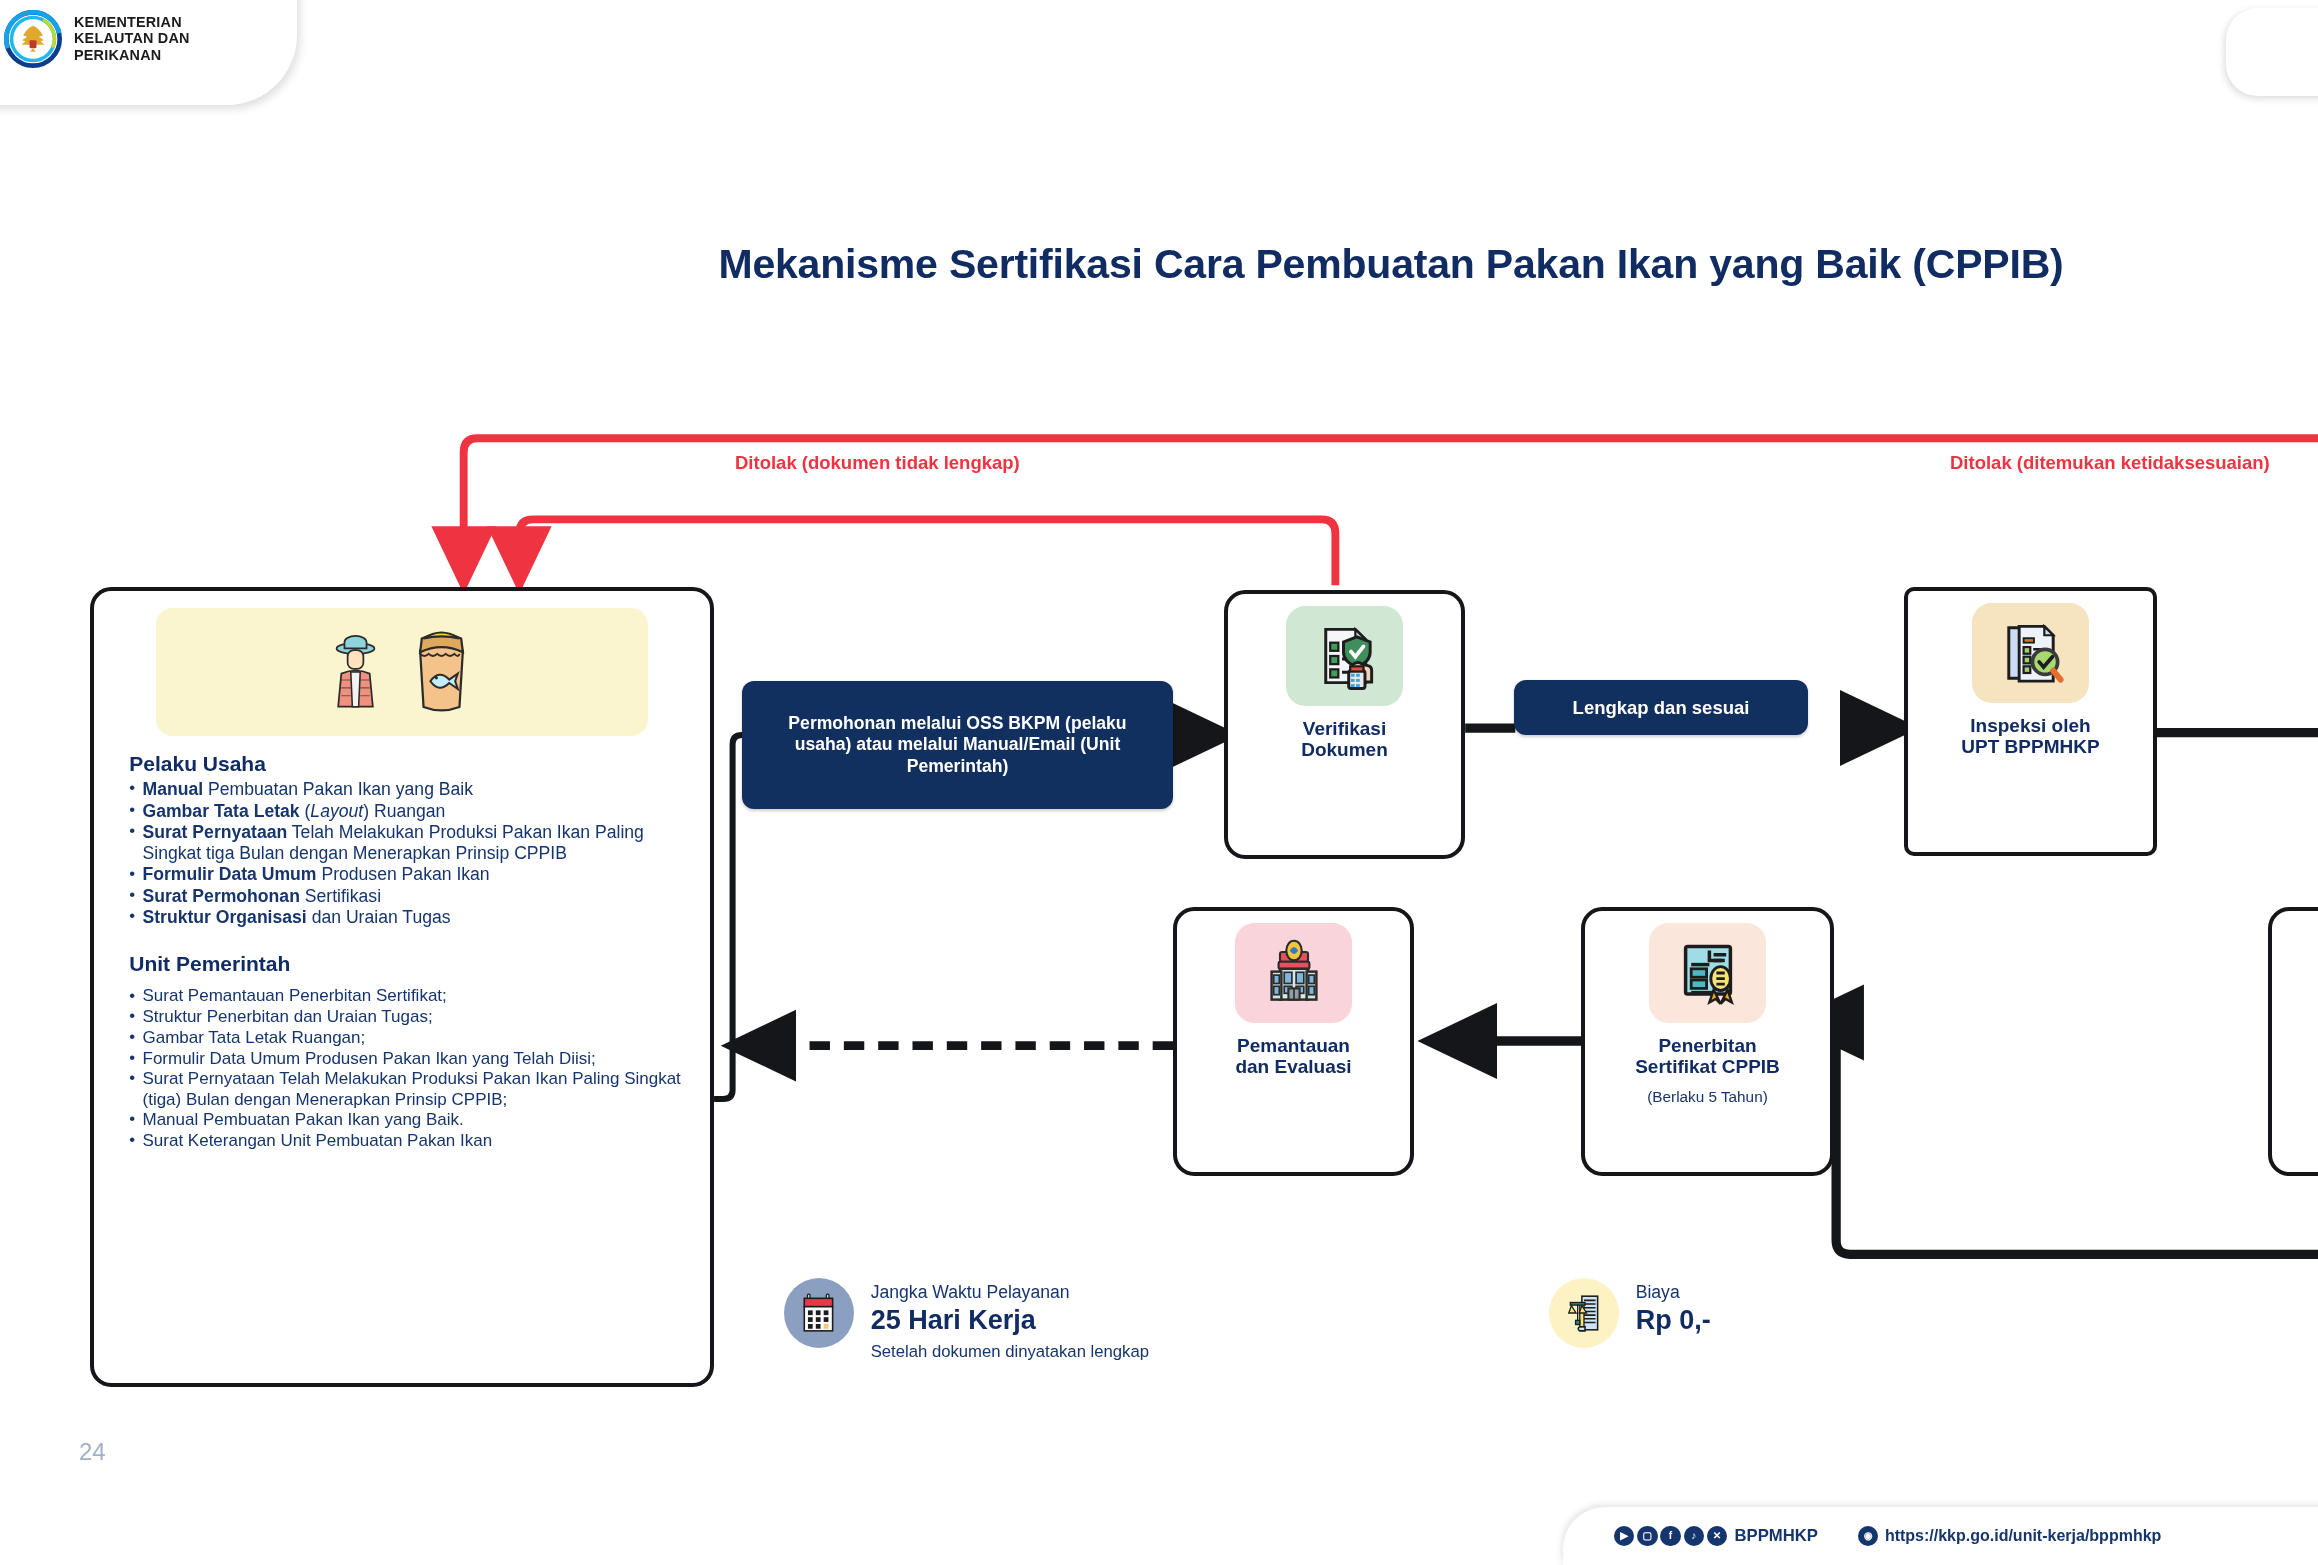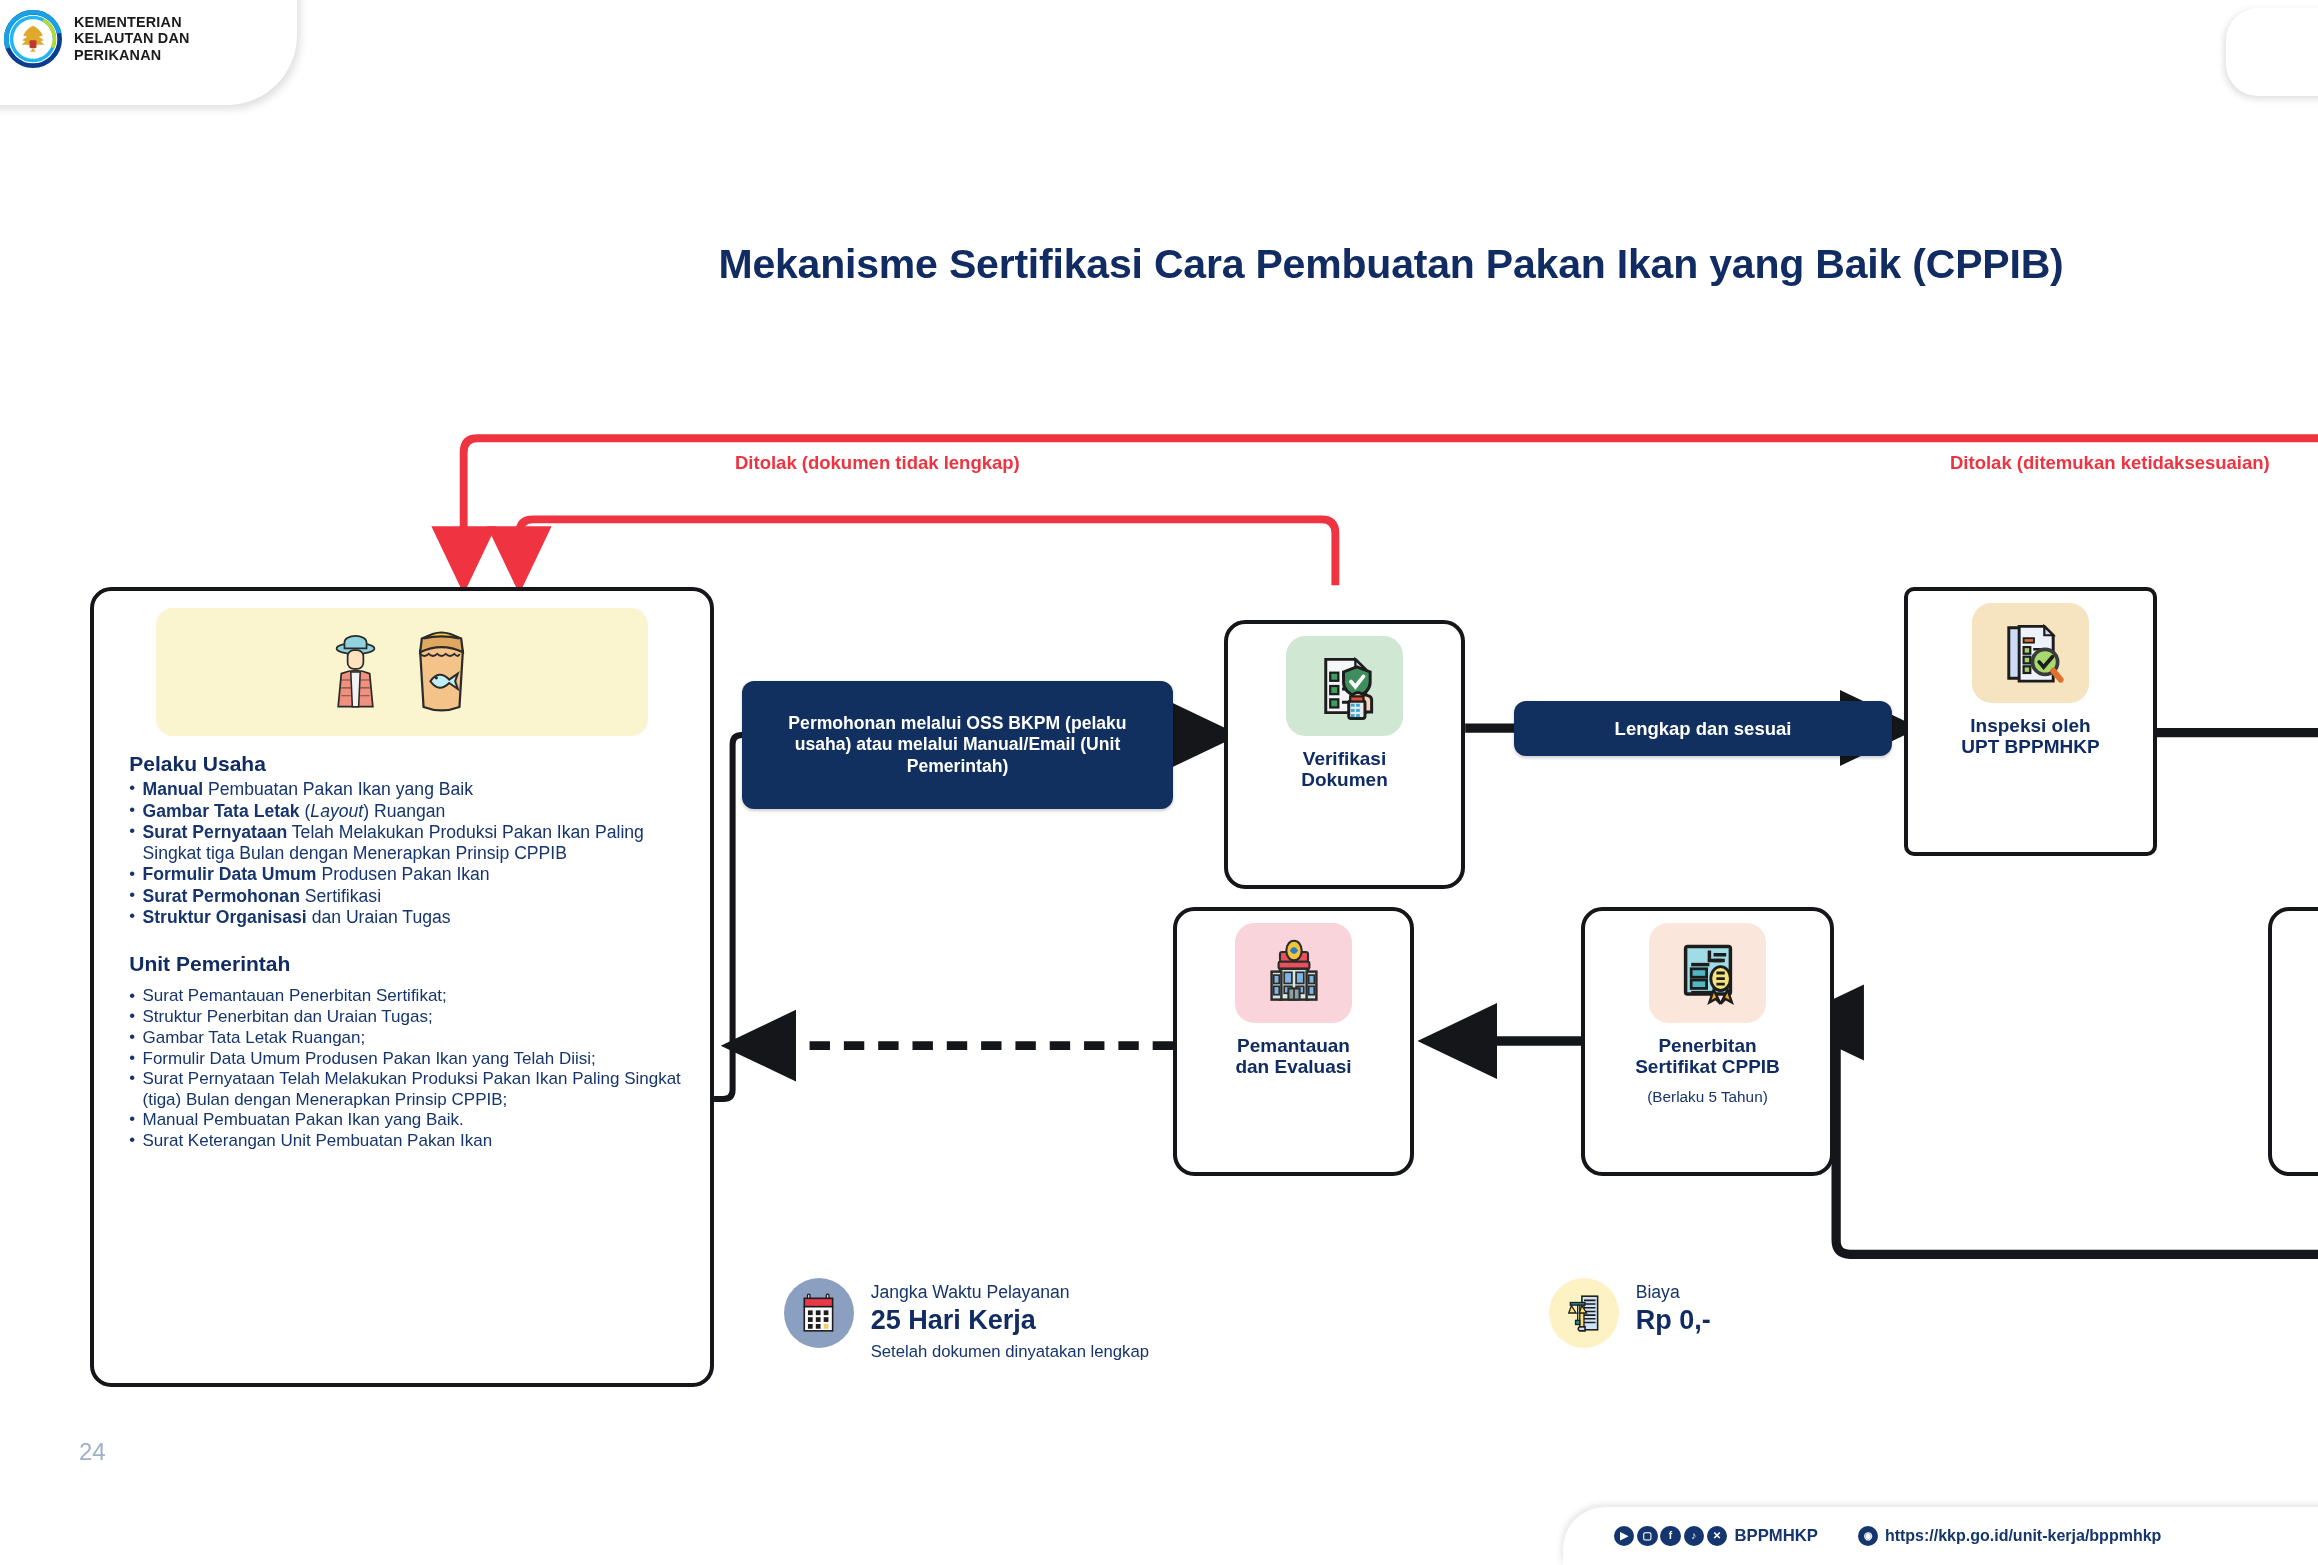--- a/index.html
+++ b/index.html
@@ -100,40 +100,40 @@
   }
   .node .nlabel {
     margin-top: 12px; text-align: center;
     font-size: 19px; font-weight: 800; color: #102c63; line-height: 1.12;
   }
   .node .nsub {
     margin-top: 10.2px; text-align: center;
     font-size: 15.3px; font-weight: 400; color: #16356e;
   }
 
-  #n-verifikasi { left: 1224px; top: 620px; width: 241px; height: 269px; }
+  #n-verifikasi { left: 1224px; top: 590px; width: 241px; height: 269px; }
   #n-inspeksi   { left: 1904px; top: 587px; width: 253px; height: 269px; border-radius: 10px; }
   #n-evaluasi   { left: 2268px; top: 907px; width: 253px; height: 269px; }
   #n-penerbitan { left: 1581px; top: 907px; width: 253px; height: 269px; }
   #n-pemantauan { left: 1173px; top: 907px; width: 241px; height: 269px; }
 
   
   .pill {
     position: absolute; z-index: 4;
     background: #12305f; color: #fff; border-radius: 12px;
     display: flex; align-items: center; justify-content: center;
     text-align: center; font-weight: 800;
     box-shadow: 0 1.4px 3.2px rgba(0,0,0,.2);
   }
   #pill-permohonan {
     left: 742px; top: 681px; width: 431px; height: 128px;
     font-size: 17.6px; line-height: 1.23; padding: 0 20px;
   }
   #pill-lengkap {
-    left: 1514px; top: 701px; width: 378px; height: 55px;
+    left: 1514px; top: 680px; width: 294px; height: 55px;
     font-size: 18.5px;
   }
 
   
   .reject-label {
     position: absolute; z-index: 4;
     font-size: 18.5px; font-weight: 800; color: #ef3340; white-space: nowrap;
   }
   #rl-left  { left: 735px; top: 452px; }
   #rl-right { left: 1950px; top: 452px; }

